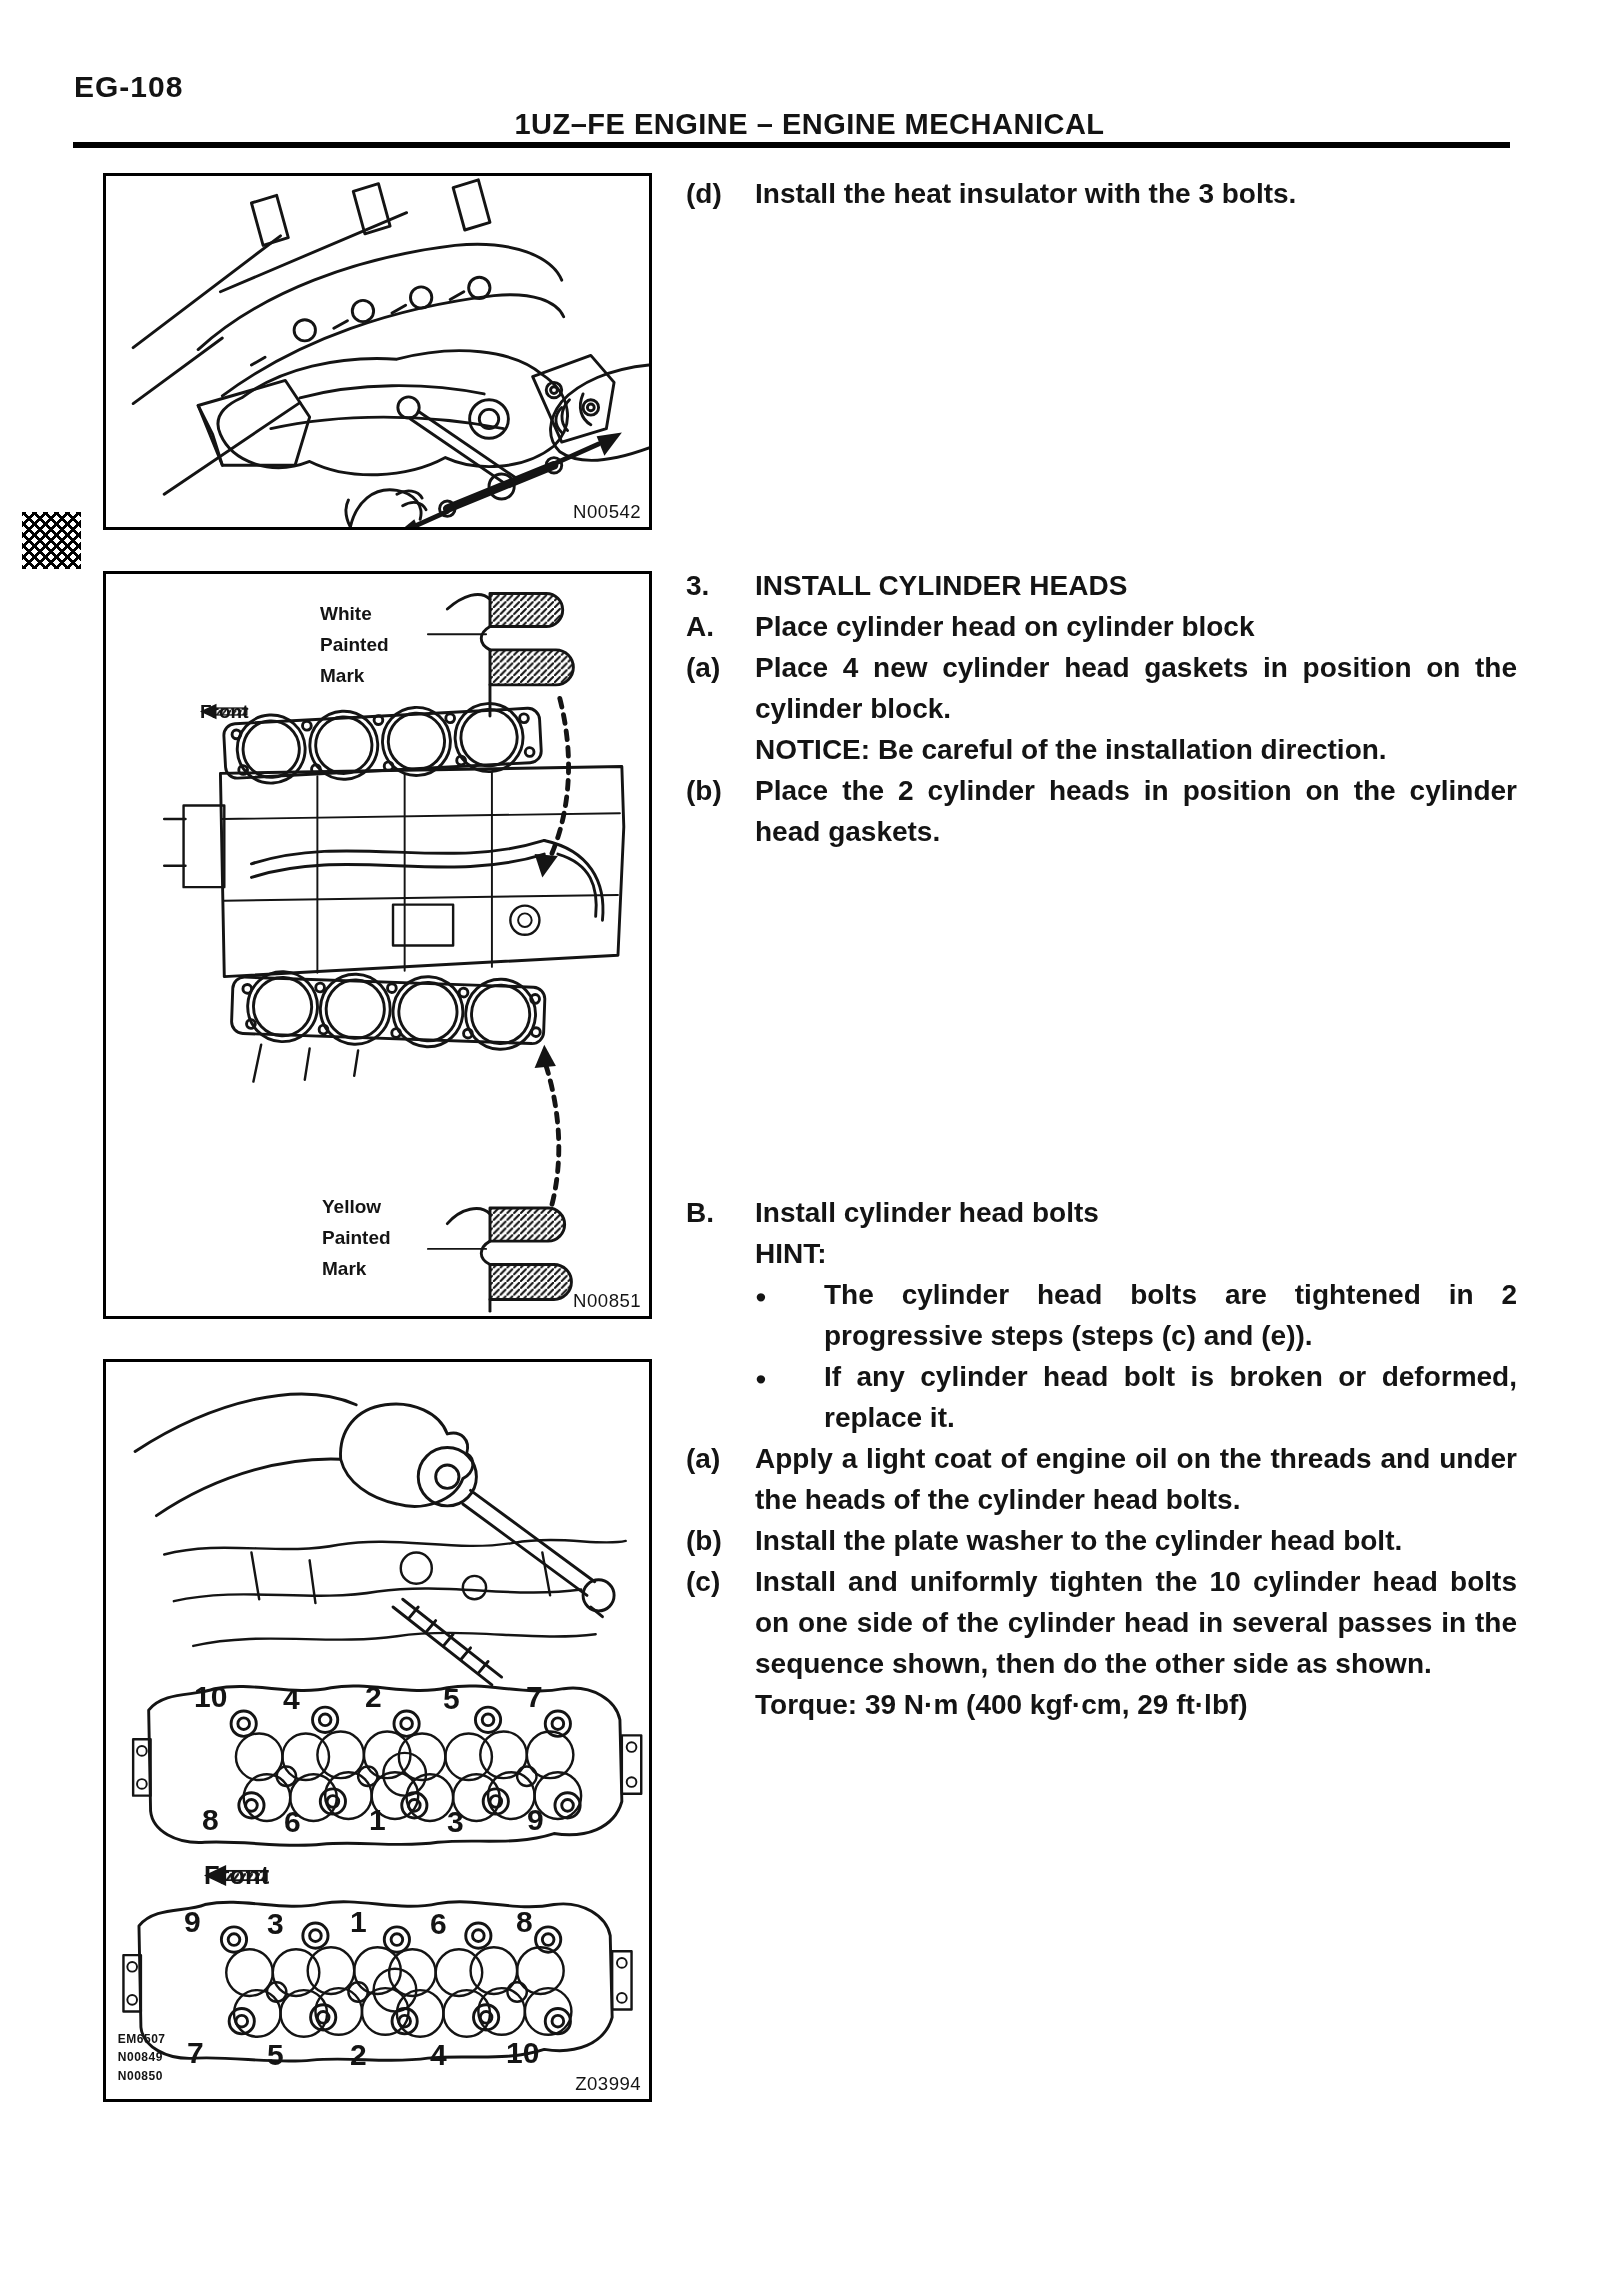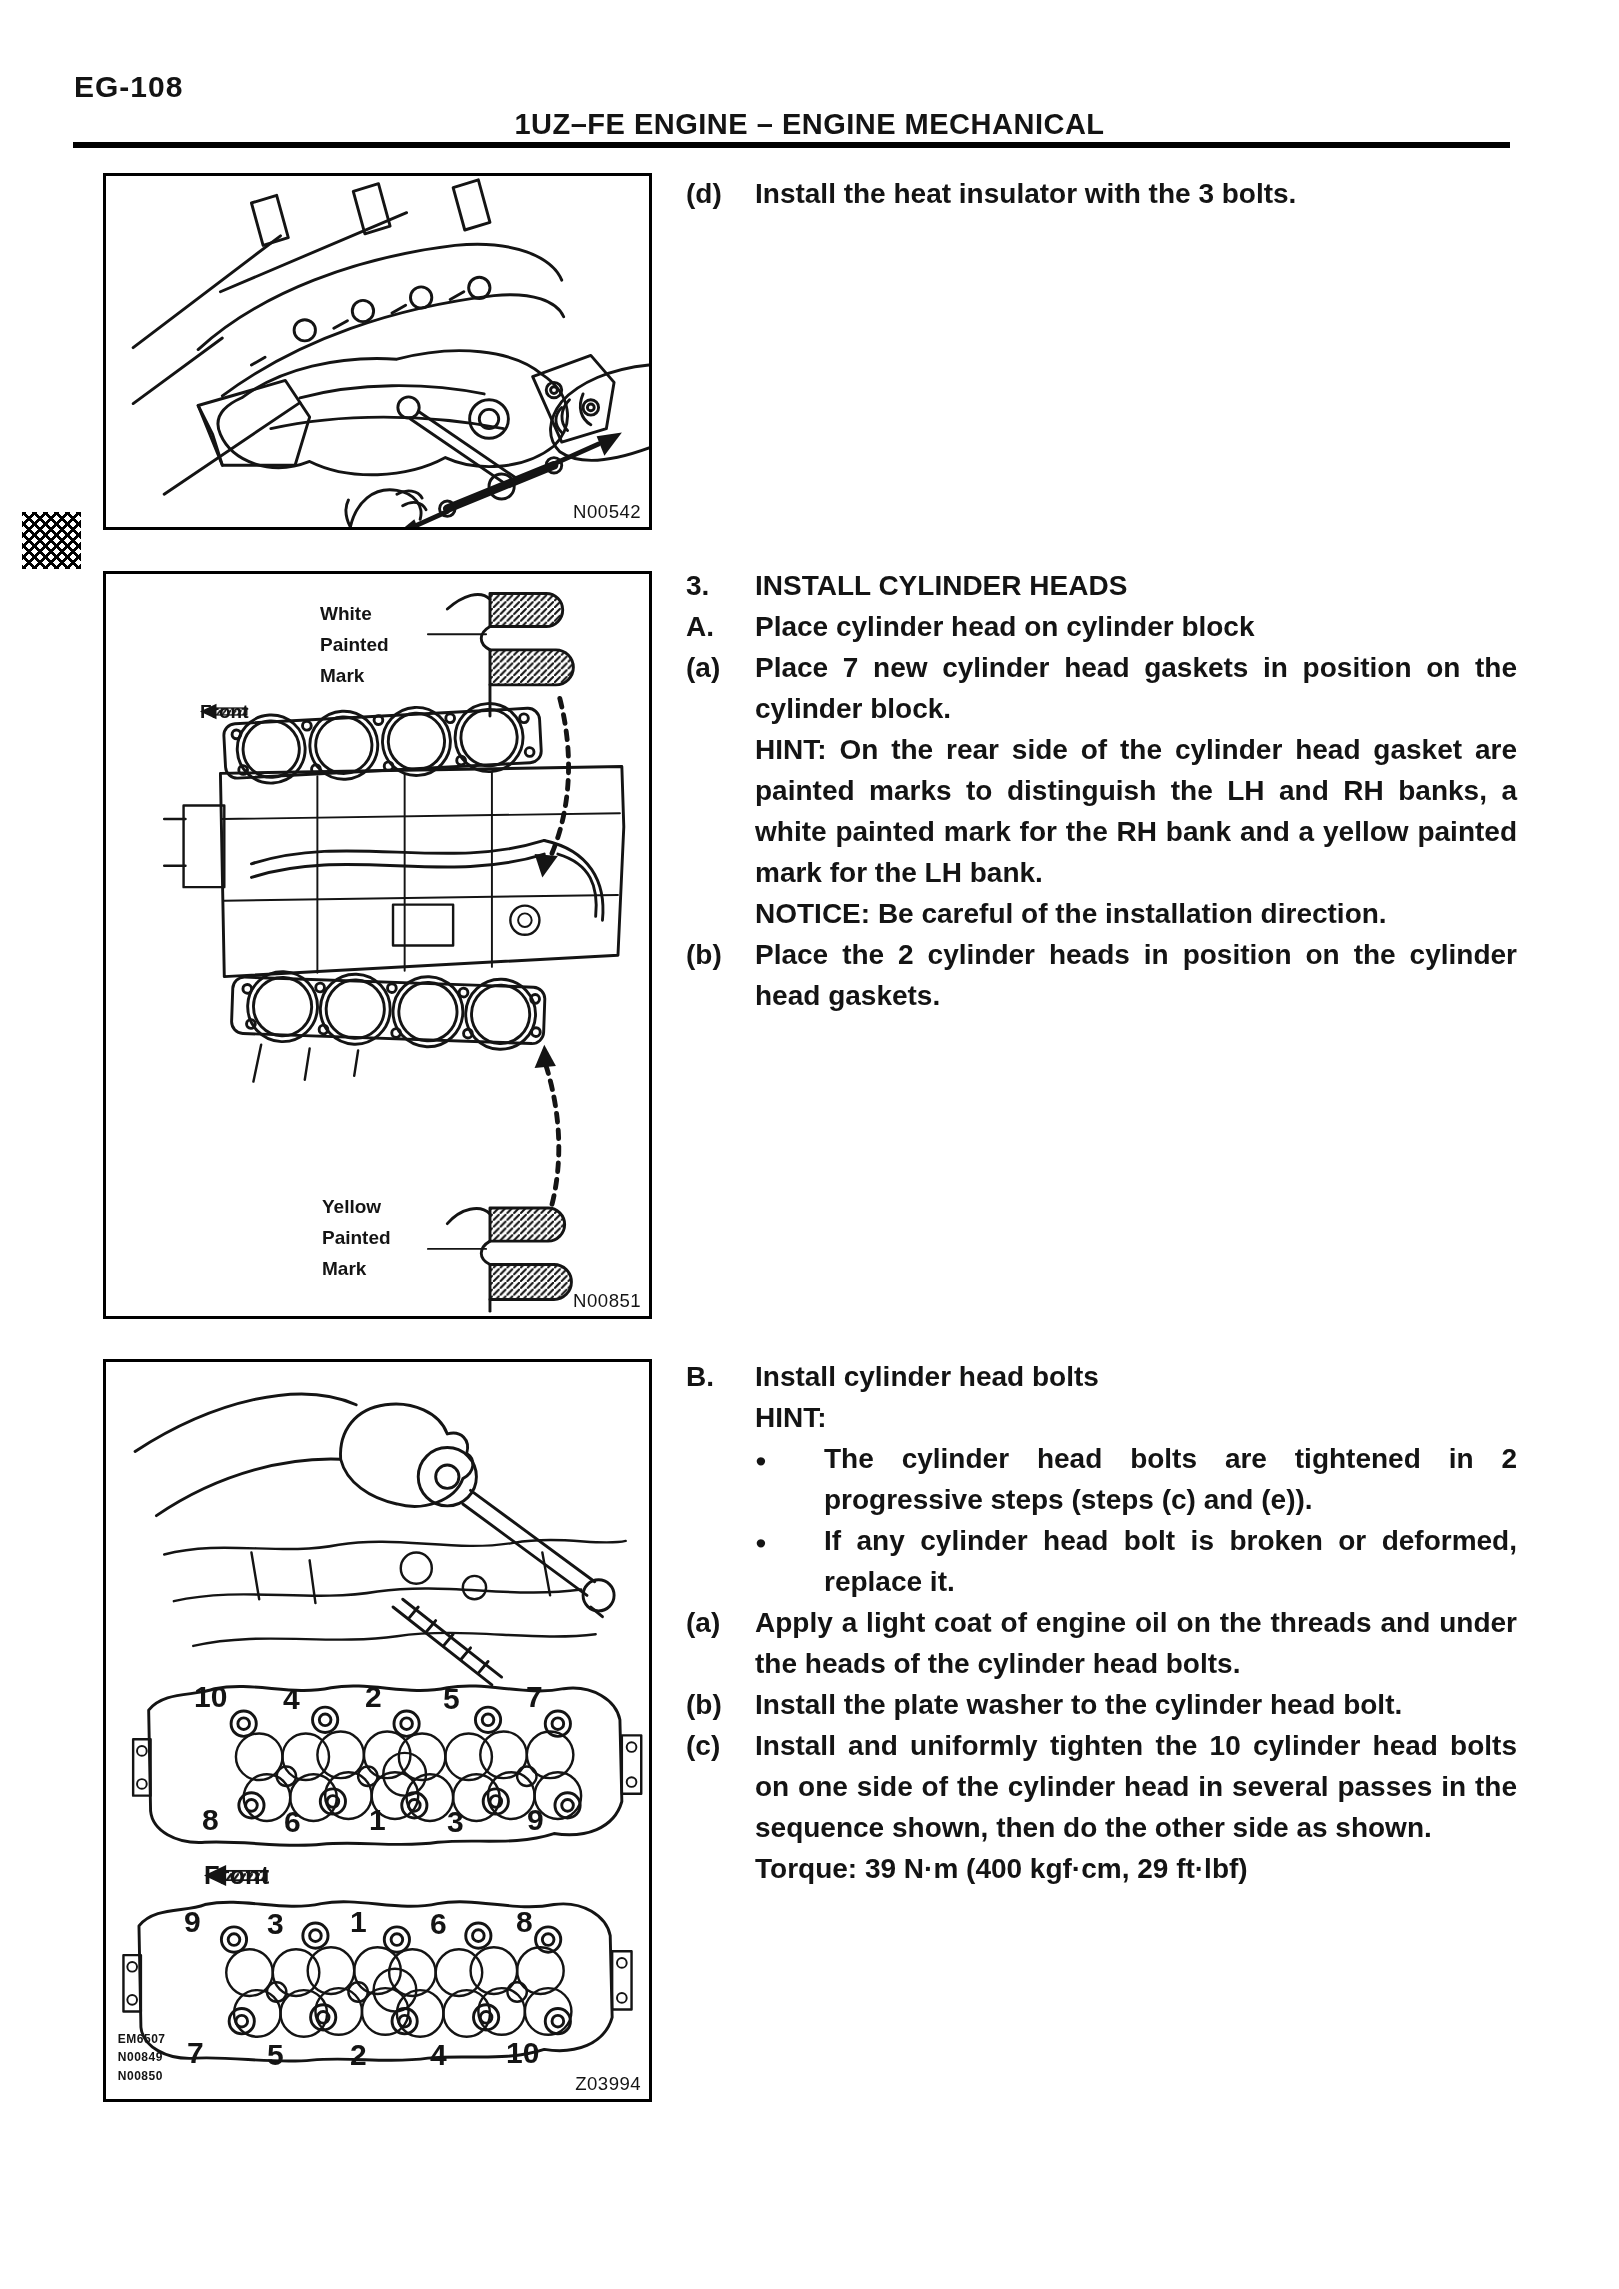--- a/index.html
+++ b/index.html
@@ -367,27 +367,23 @@
       <span>INSTALL CYLINDER HEADS</span>
     </div>
 
     <div class="item h8">
       <span class="lbl">A.</span>
       <span>Place cylinder head on cylinder block</span>
     </div>
 
     <div class="item">
       <span class="lbl">(a)</span>
-      <span class="txt">Place 7 new cylinder head gaskets in position on the cylinder block.</span>
-    </div>
-
-    <div class="item">
-      <span class="lbl"></span>
-      <span class="txt">HINT: On the rear side of the cylinder head gasket are painted marks to distinguish the LH and RH banks, a white painted mark for the RH bank and a yellow painted mark for the LH bank.</span>
-    </div>
+      <span class="txt">Place 4 new cylinder head gaskets in position on the cylinder block.</span>
+    </div>
+
 
     <div class="item h8">
       <span class="lbl"></span>
       <span>NOTICE: Be careful of the installation direction.</span>
     </div>
 
     <div class="item">
       <span class="lbl">(b)</span>
       <span class="txt">Place the 2 cylinder heads in position on the cylinder head gaskets.</span>
     </div>

